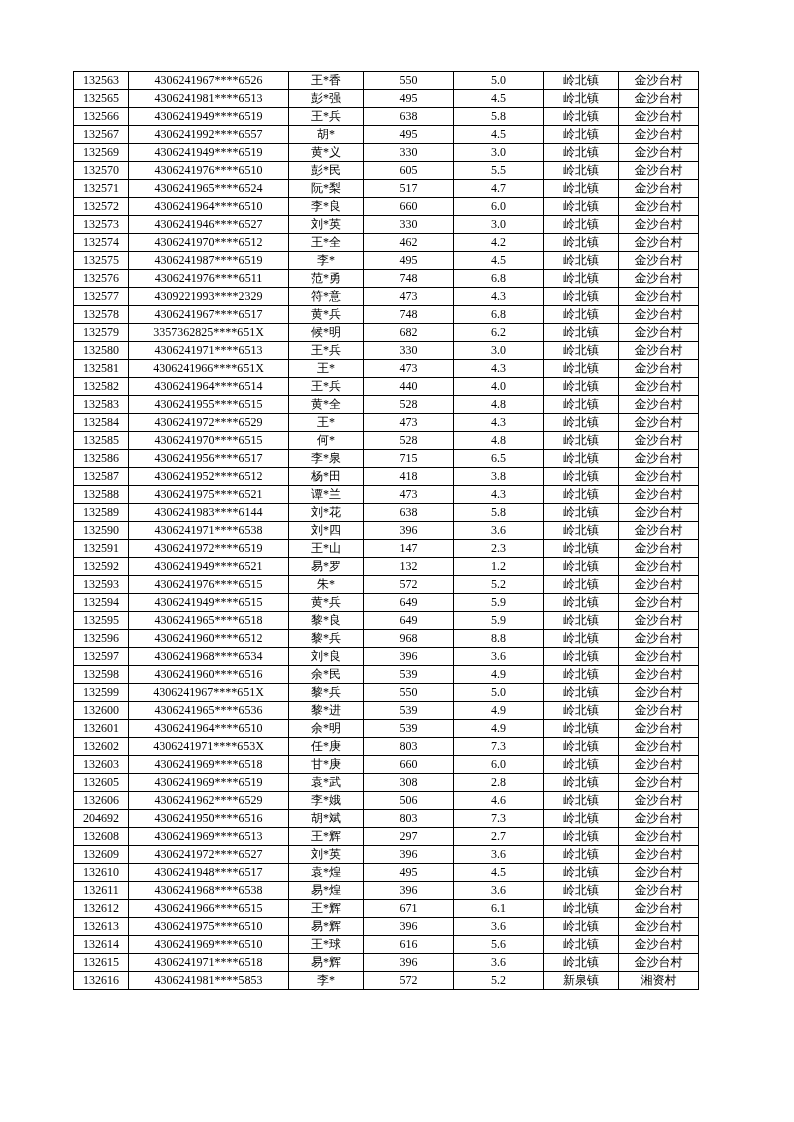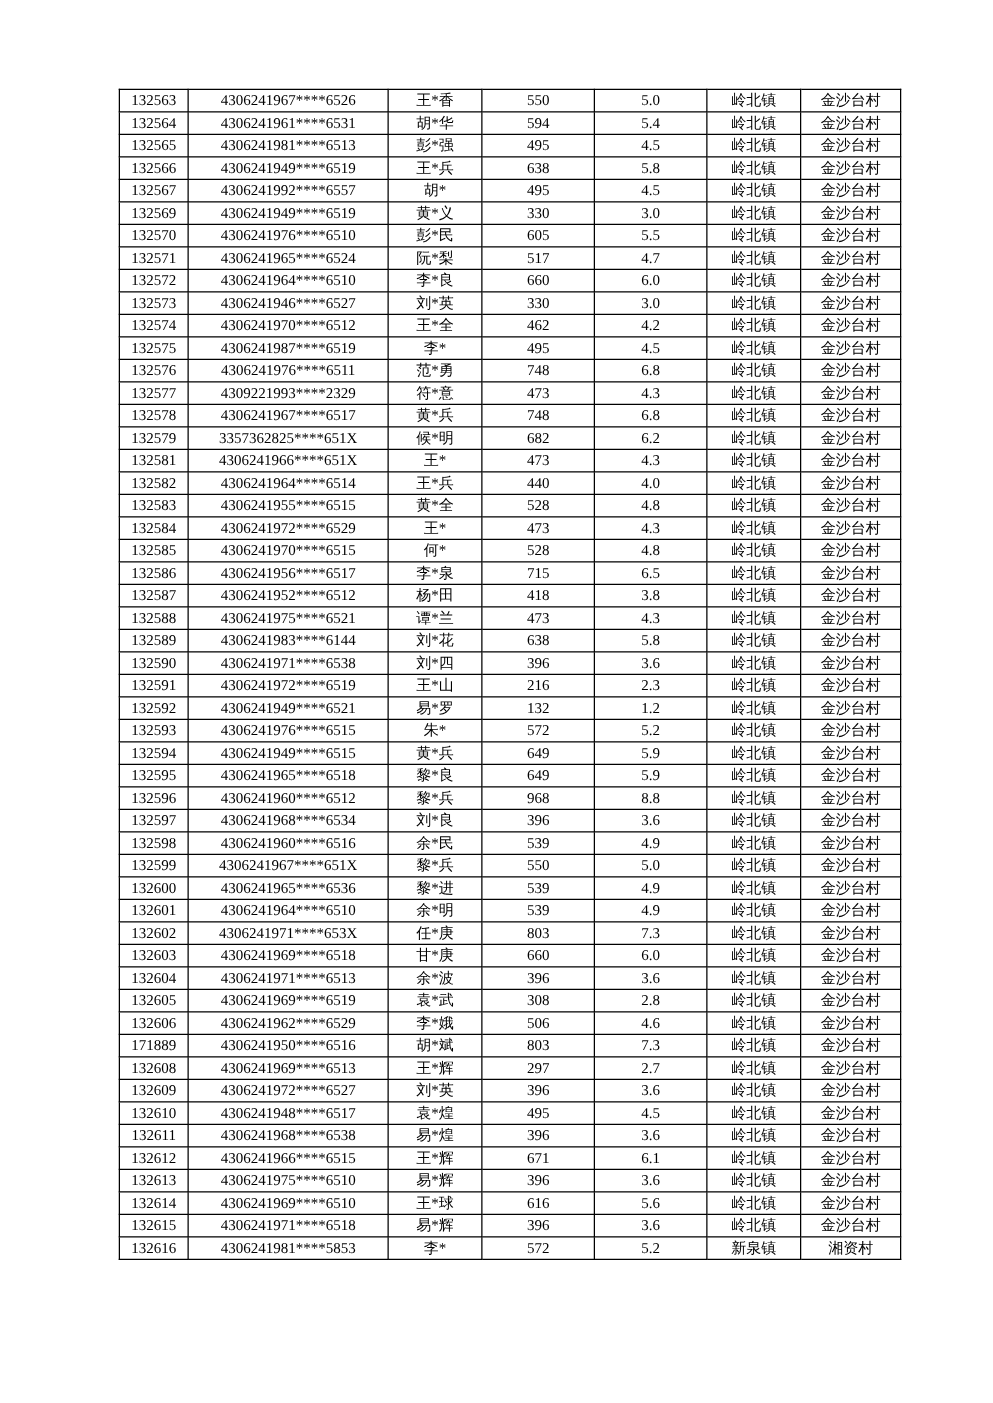--- a/index.html
+++ b/index.html
@@ -11,21 +11,21 @@
   }
   .page {
     position: relative;
     width: 794px;
     height: 1122px;
     background: #ffffff;
     overflow: hidden;
   }
   table.data-table {
     position: absolute;
-    left: 95px;
+    left: 73px;
     top: 71px;
     border-collapse: collapse;
     table-layout: fixed;
   }
   table.data-table td {
     border: 1px solid #000000;
     height: 18px;
     padding: 0 2px;
     text-align: center;
     vertical-align: middle;
@@ -60,29 +60,20 @@
   <tr>
     <td>132563</td>
     <td>4306241967****6526</td>
     <td>王*香</td>
     <td>550</td>
     <td>5.0</td>
     <td>岭北镇</td>
     <td>金沙台村</td>
   </tr>
 
-  <tr>
-    <td>132564</td>
-    <td>4306241961****6531</td>
-    <td>胡*华</td>
-    <td>594</td>
-    <td>5.4</td>
-    <td>岭北镇</td>
-    <td>金沙台村</td>
-  </tr>
 
   <tr>
     <td>132565</td>
     <td>4306241981****6513</td>
     <td>彭*强</td>
     <td>495</td>
     <td>4.5</td>
     <td>岭北镇</td>
     <td>金沙台村</td>
   </tr>
@@ -211,20 +202,29 @@
   <tr>
     <td>132579</td>
     <td>3357362825****651X</td>
     <td>候*明</td>
     <td>682</td>
     <td>6.2</td>
     <td>岭北镇</td>
     <td>金沙台村</td>
   </tr>
 
+  <tr>
+    <td>132580</td>
+    <td>4306241971****6513</td>
+    <td>王*兵</td>
+    <td>330</td>
+    <td>3.0</td>
+    <td>岭北镇</td>
+    <td>金沙台村</td>
+  </tr>
 
   <tr>
     <td>132581</td>
     <td>4306241966****651X</td>
     <td>王*</td>
     <td>473</td>
     <td>4.3</td>
     <td>岭北镇</td>
     <td>金沙台村</td>
   </tr>
@@ -316,21 +316,21 @@
     <td>396</td>
     <td>3.6</td>
     <td>岭北镇</td>
     <td>金沙台村</td>
   </tr>
 
   <tr>
     <td>132591</td>
     <td>4306241972****6519</td>
     <td>王*山</td>
-    <td>216</td>
+    <td>147</td>
     <td>2.3</td>
     <td>岭北镇</td>
     <td>金沙台村</td>
   </tr>
 
   <tr>
     <td>132592</td>
     <td>4306241949****6521</td>
     <td>易*罗</td>
     <td>132</td>
@@ -442,29 +442,20 @@
   <tr>
     <td>132603</td>
     <td>4306241969****6518</td>
     <td>甘*庚</td>
     <td>660</td>
     <td>6.0</td>
     <td>岭北镇</td>
     <td>金沙台村</td>
   </tr>
 
-  <tr>
-    <td>132604</td>
-    <td>4306241971****6513</td>
-    <td>余*波</td>
-    <td>396</td>
-    <td>3.6</td>
-    <td>岭北镇</td>
-    <td>金沙台村</td>
-  </tr>
 
   <tr>
     <td>132605</td>
     <td>4306241969****6519</td>
     <td>袁*武</td>
     <td>308</td>
     <td>2.8</td>
     <td>岭北镇</td>
     <td>金沙台村</td>
   </tr>
@@ -473,21 +464,21 @@
     <td>132606</td>
     <td>4306241962****6529</td>
     <td>李*娥</td>
     <td>506</td>
     <td>4.6</td>
     <td>岭北镇</td>
     <td>金沙台村</td>
   </tr>
 
   <tr>
-    <td>171889</td>
+    <td>204692</td>
     <td>4306241950****6516</td>
     <td>胡*斌</td>
     <td>803</td>
     <td>7.3</td>
     <td>岭北镇</td>
     <td>金沙台村</td>
   </tr>
 
   <tr>
     <td>132608</td>

